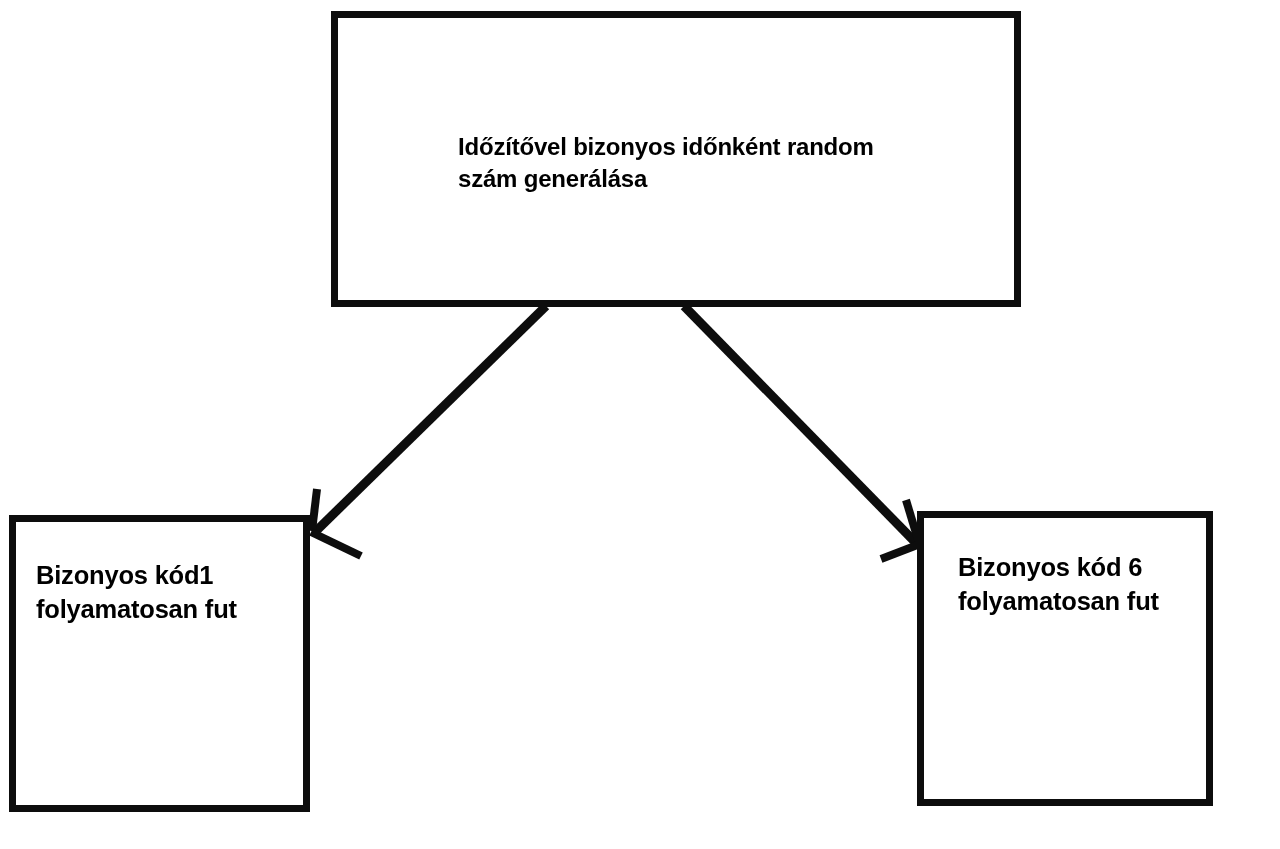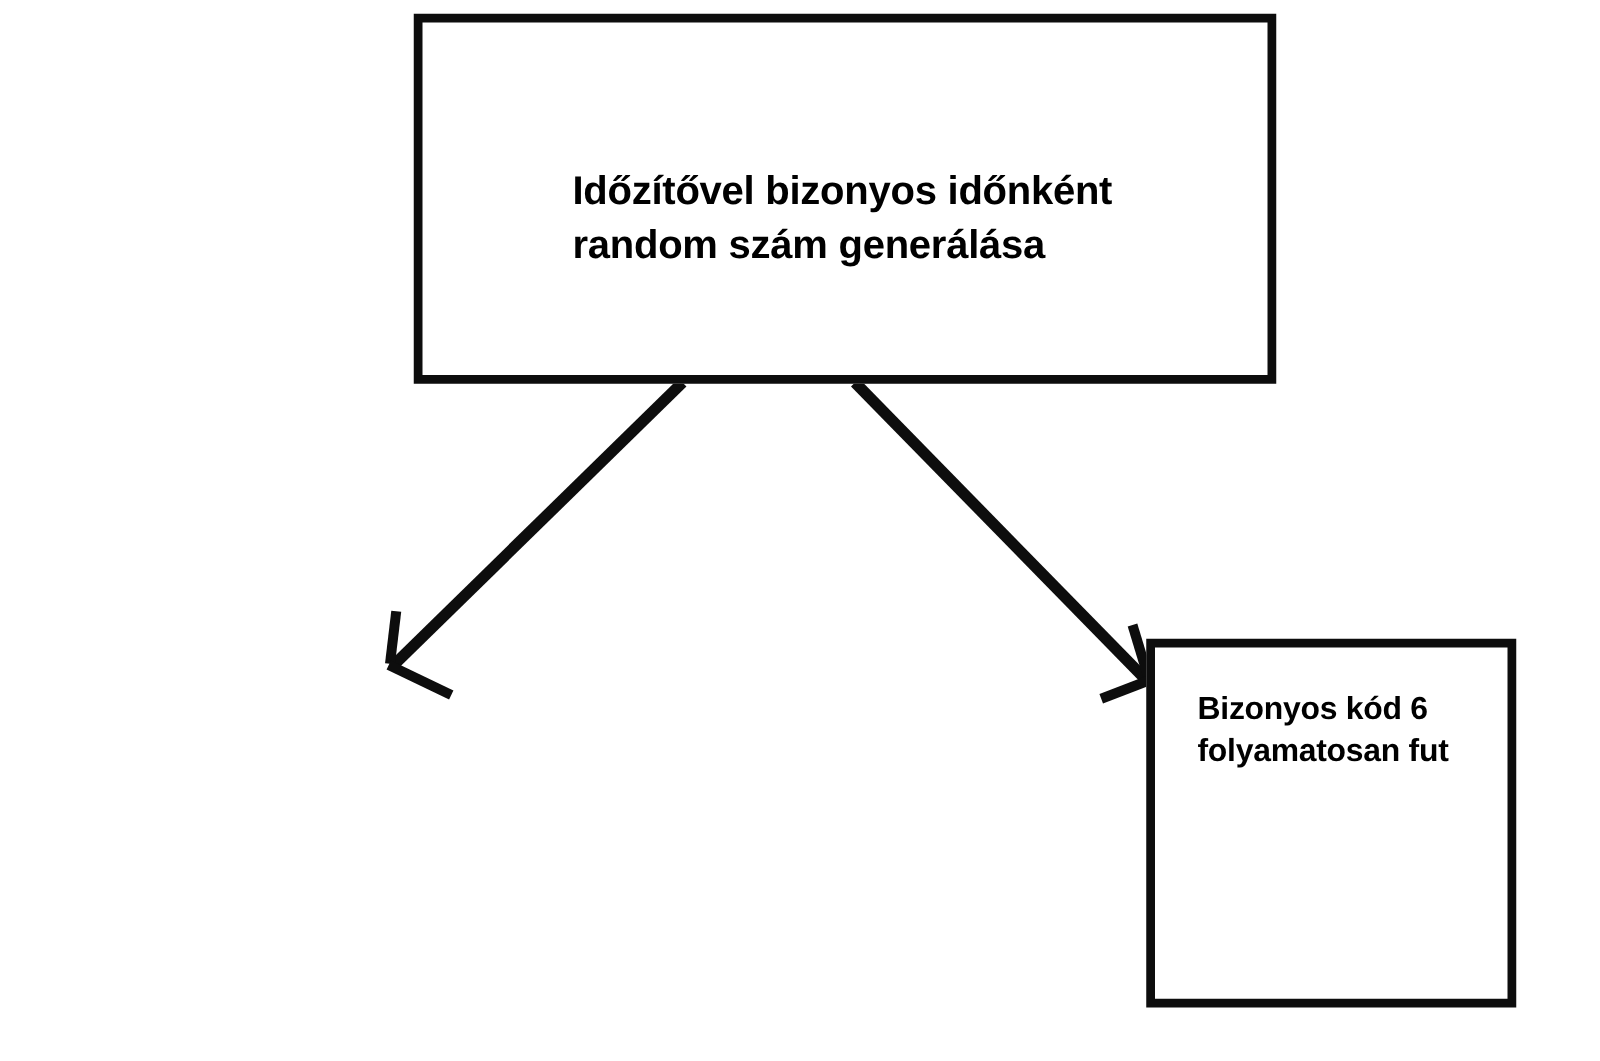--- a/index.html
+++ b/index.html
@@ -35,21 +35,21 @@
   #node-timer {
     left: 331px;
     top: 11px;
     width: 690px;
     height: 296px;
   }
   #node-timer .node-text {
     left: 120px;
     top: 113px;
     width: 470px;
-    font-size: 32px;
+    font-size: 24px;
   }
   
   #node-code1 {
     left: 9px;
     top: 515px;
     width: 301px;
     height: 297px;
   }
   #node-code1 .node-text {
     left: 20px;
@@ -98,18 +98,21 @@
       <line x1="684" y1="306" x2="918" y2="545" stroke="#0d0d0d" stroke-width="9" stroke-linecap="butt"></line>
       <line x1="919" y1="543" x2="906" y2="500" stroke="#0d0d0d" stroke-width="8" stroke-linecap="butt"></line>
       <line x1="920" y1="544" x2="881" y2="559" stroke="#0d0d0d" stroke-width="8" stroke-linecap="butt"></line>
     </g>
   </svg>
 
   <div class="node" id="node-timer">
     <div class="node-text">Időzítővel bizonyos időnként random szám generálása</div>
   </div>
 
+  <div class="node" id="node-code1">
+    <div class="node-text">Bizonyos kód1 folyamatosan fut</div>
+  </div>
 
   <div class="node" id="node-code2">
     <div class="node-text">Bizonyos kód 6 folyamatosan fut</div>
   </div>
 
 </div>
 
 </body></html>

